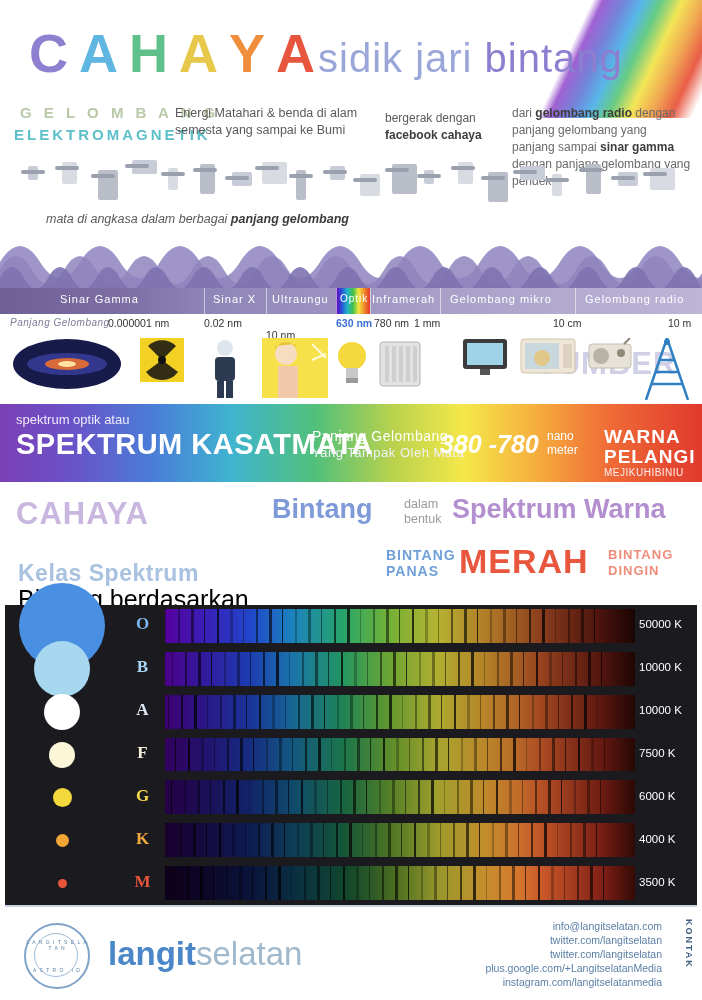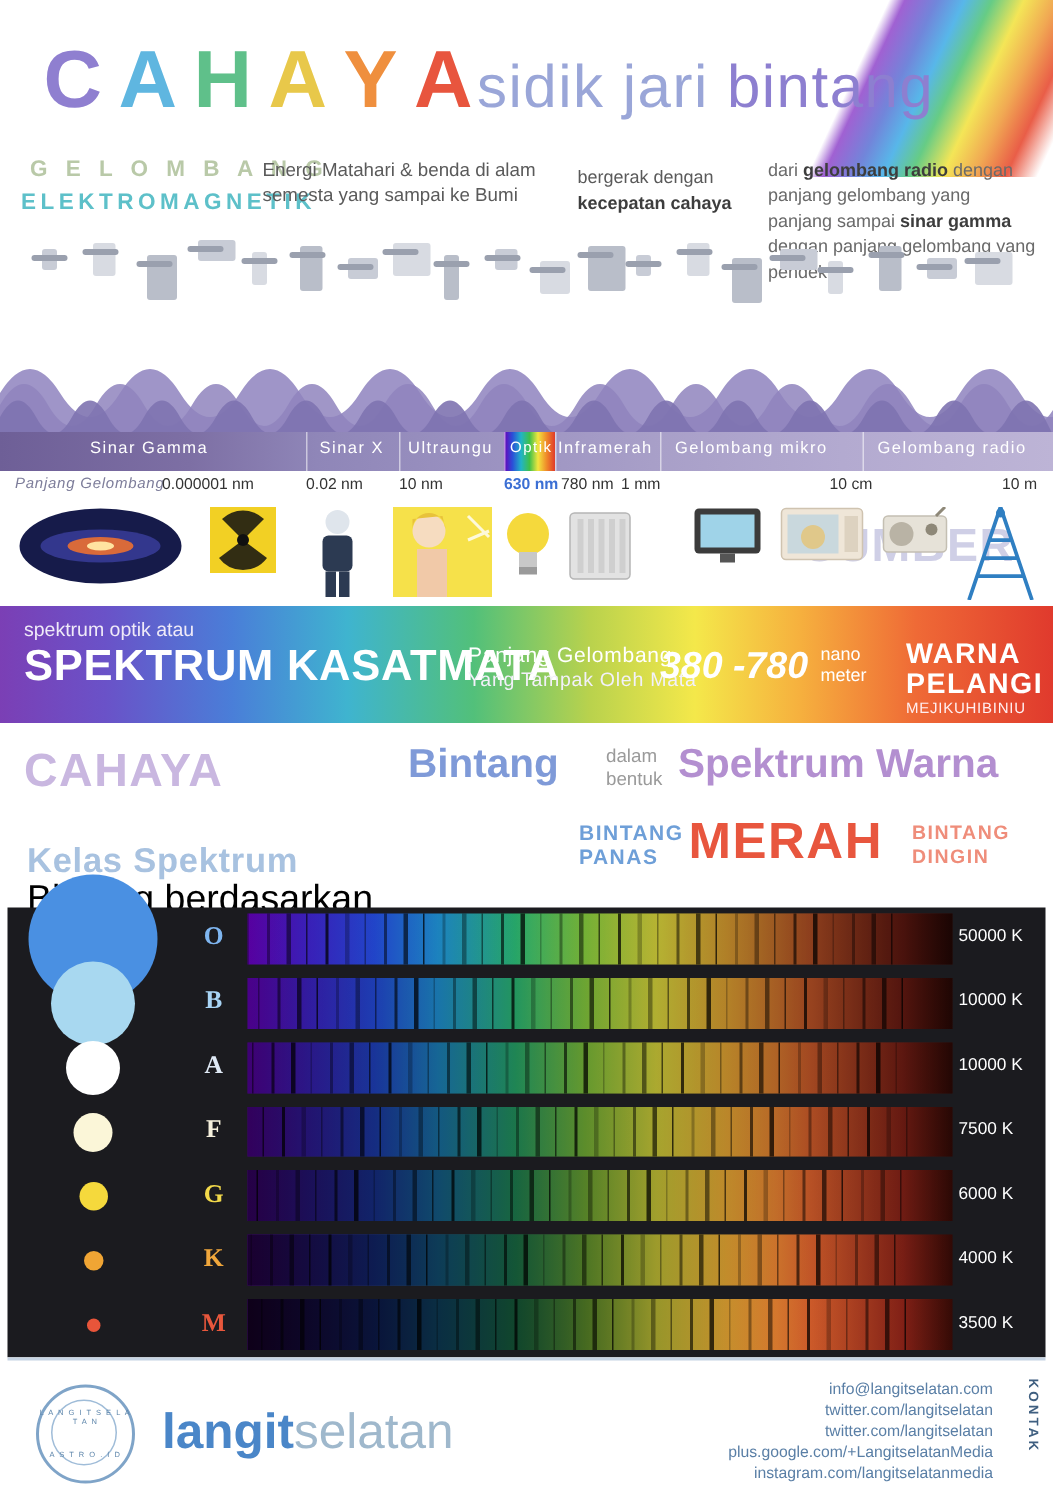--- a/index.html
+++ b/index.html
@@ -133,28 +133,31 @@
   <div class="title" id="title"><span style="color: rgb(143, 127, 208);">C</span><span style="color: rgb(95, 182, 224);">A</span><span style="color: rgb(95, 192, 138);">H</span><span style="color: rgb(232, 200, 74);">A</span><span style="color: rgb(239, 143, 62);">Y</span><span style="color: rgb(232, 85, 62);">A</span></div>
   <div class="subtitle">
     <span>sidik jari </span><span class="b">bintang</span>
   </div>
 
   <div class="introrow">
     <div class="gem">G E L O M B A N G</div>
     <div class="elmag">ELEKTROMAGNETIK</div>
     <div class="t2">Energi Matahari &amp; benda di alam semesta yang sampai ke Bumi</div>
     <div class="t3">
-      <span>bergerak dengan </span><b>kecepatan cahaya</b>
+      <span>bergerak dengan </span><b>facebook cahaya</b>
     </div>
     <div class="t4">
       <span>dari </span><b>gelombang radio</b><span> dengan panjang gelombang yang panjang sampai </span><b>sinar gamma</b><span> dengan panjang gelombang yang pendek</span>
     </div>
   </div>
 
   <div class="satband" id="satband">
+    <div class="satcap">
+      <span>mata di angkasa dalam berbagai </span><b>panjang gelombang</b>
+    </div>
   <div class="sat" style="left: 28px; top: 6px; width: 10px; height: 14px; background: rgb(200, 204, 214);"></div>
       <div class="sat" style="left: 21px; top: 10px; width: 24px; height: 4px; background: rgb(154, 160, 174);"></div>
       <div class="sat" style="left: 62px; top: 2px; width: 15px; height: 22px; background: rgb(216, 219, 226);"></div>
       <div class="sat" style="left: 55px; top: 6px; width: 24px; height: 4px; background: rgb(154, 160, 174);"></div>
       <div class="sat" style="left: 98px; top: 10px; width: 20px; height: 30px; background: rgb(185, 190, 201);"></div>
       <div class="sat" style="left: 91px; top: 14px; width: 24px; height: 4px; background: rgb(154, 160, 174);"></div>
       <div class="sat" style="left: 132px; top: 0px; width: 25px; height: 14px; background: rgb(200, 204, 214);"></div>
       <div class="sat" style="left: 125px; top: 4px; width: 24px; height: 4px; background: rgb(154, 160, 174);"></div>
       <div class="sat" style="left: 168px; top: 8px; width: 10px; height: 22px; background: rgb(216, 219, 226);"></div>
       <div class="sat" style="left: 161px; top: 12px; width: 24px; height: 4px; background: rgb(154, 160, 174);"></div>
@@ -212,21 +215,21 @@
       <div class="lbl" style="left: 340px; color: rgb(255, 255, 255); font-size: 10px;">Optik</div>
       <div class="lbl" style="left: 372px;">Inframerah</div>
       <div class="lbl" style="left: 450px;">Gelombang mikro</div>
       <div class="lbl" style="left: 585px;">Gelombang radio</div>
     </div>
 
   <div class="scalerow" id="scalerow">
     <div class="pg">Panjang Gelombang</div>
   <div class="v" style="left: 108px; text-align: center;">0.000001 nm</div>
       <div class="v" style="left: 204px;">0.02 nm</div>
-      <div class="v" style="left: 266px;">10 nm</div>
+      <div class="v" style="left: 266px; margin-top: 12px;">10 nm</div>
       <div class="v acc" style="left: 336px;">630 nm</div>
       <div class="v" style="left: 374px;">780 nm</div>
       <div class="v" style="left: 414px;">1 mm</div>
       <div class="v" style="left: 553px;">10 cm</div>
       <div class="v" style="left: 668px;">10 m</div>
     </div>
 
   <div class="iconrow" id="iconrow">
     <div class="sumber">SUMBER</div>
   <div style="position: absolute; left: 12px; top: 6px;"><svg width="110" height="52">

